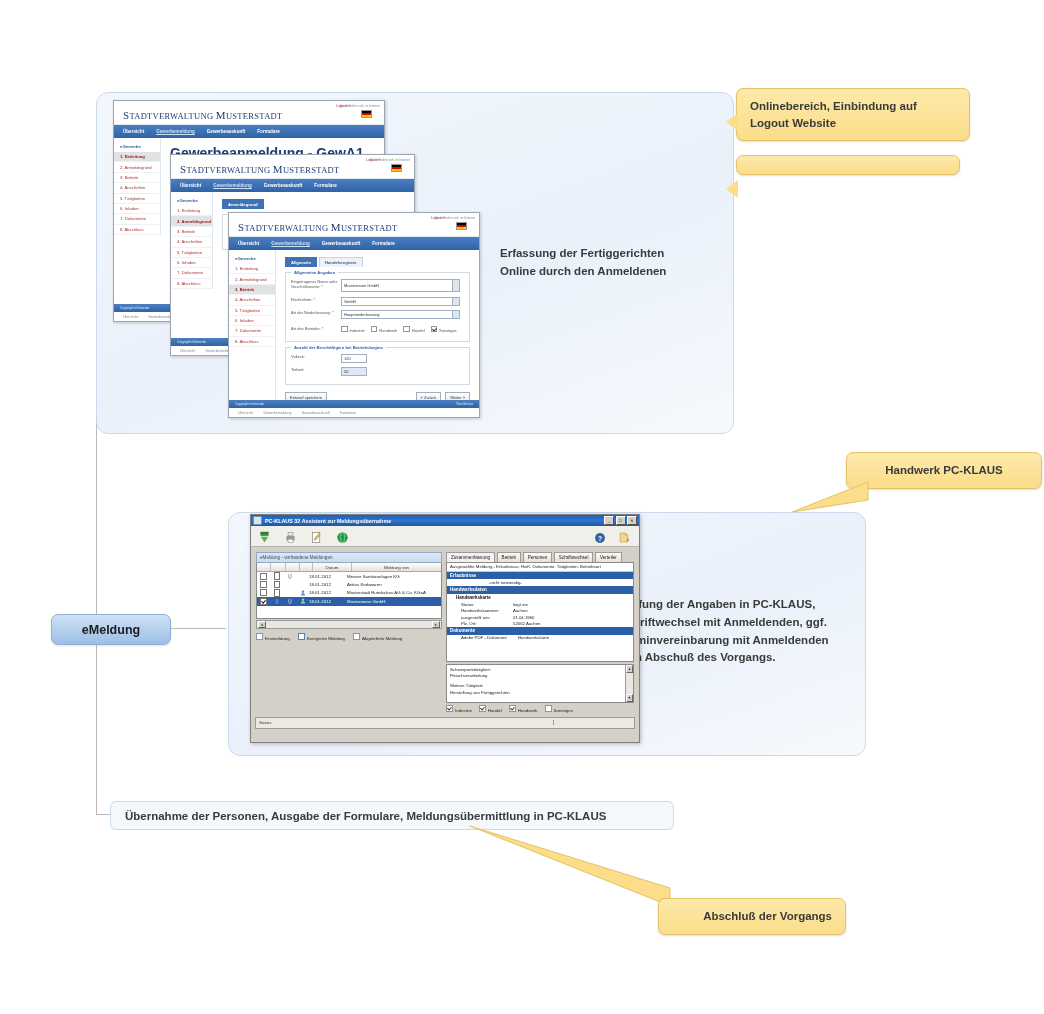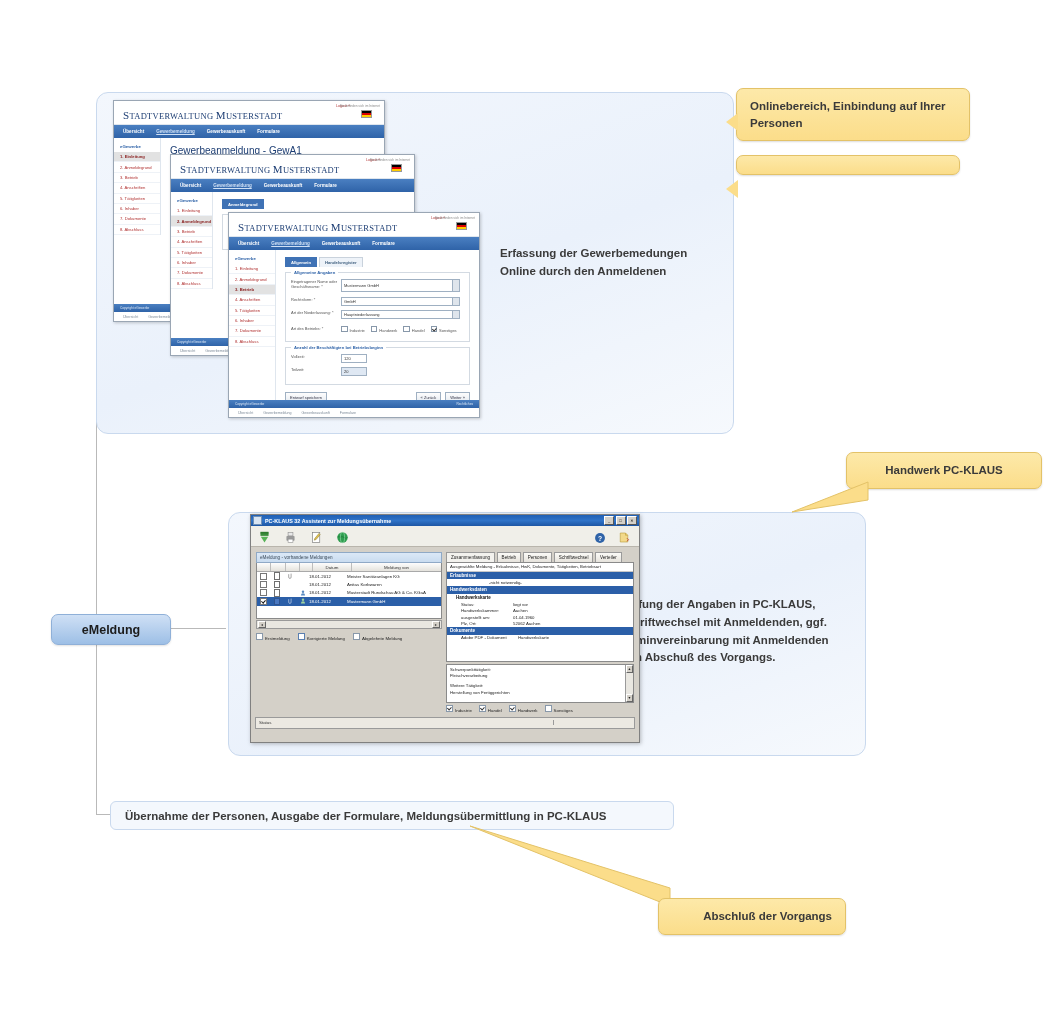--- a/index.html
+++ b/index.html
@@ -44,21 +44,21 @@
           display:flex;align-items:center;gap:12px;padding:0 9px;}
   .bw-nav span{font-size:4.6px;font-weight:bold;color:#ffffff;white-space:nowrap;}
   .bw-nav span.act{color:#ffffff;}
   .bw-nav span.lnk{color:#cfe0f5;text-decoration:underline;}
   .bw-body{display:flex;}
   .bw-side{width:46px;border-right:1px solid #dfe6ee;padding:6px 0 0 0;background:#fff;}
   .bw-side .sh{font-size:4.4px;font-weight:bold;color:#2f63a8;padding:0 0 3px 6px;}
   .bw-side .si{font-size:4.2px;color:#b03030;padding:2.2px 0 2.2px 6px;border-bottom:.5px solid #eef2f7;}
   .bw-side .si.on{background:#e2e2e2;color:#8a2020;font-weight:bold;}
   .bw-main{flex:1;padding:7px 9px;}
-  .bw-h1{font-size:10px;font-weight:normal;color:#1c3d73;}
+  .bw-h1{font-size:14px;font-weight:bold;color:#1c3d73;}
   .bw-sub{font-size:3.6px;color:#8899aa;text-decoration:underline;margin-top:3px;}
   .bw-tabs{display:flex;gap:2px;margin-bottom:5px;}
   .bw-tab{font-size:4.2px;font-weight:bold;padding:2px 5px;border:.5px solid #c9d2dc;
           border-bottom:none;background:#eef3f9;color:#40607f;}
   .bw-tab.on{background:#3f72b5;color:#fff;border-color:#3f72b5;}
   .fs{border:.5px solid #d3dae2;padding:6px 5px 5px 5px;margin-bottom:5px;position:relative;}
   .fs .lg{position:absolute;top:-3.5px;left:5px;background:#fff;padding:0 3px;
           font-size:4.2px;font-weight:bold;color:#2f63a8;}
   .frow{display:flex;align-items:flex-start;margin-bottom:3.5px;}
   .flab{width:50px;font-size:4px;color:#555;line-height:1.35;}
@@ -364,24 +364,24 @@
     <span>Rechtliches</span>
   </div>
   <div class="bw-foot2" style="position:absolute;left:0;right:0;bottom:0;">
     <span>Übersicht</span>
     <span>Gewerbemeldung</span>
     <span>Gewerbeauskunft</span>
     <span>Formulare</span>
   </div>
 </div>
 
-<div class="bodytext" style="left:500px;top:245px;width:200px;">Erfassung der Gewerbemedungen Online durch den Anmeldenen</div>
+<div class="bodytext" style="left:500px;top:245px;width:200px;">Erfassung der Fertiggerichten Online durch den Anmeldenen</div>
 
 <div class="callout" style="left:736px;top:88px;width:206px;">
-  <span>Onlinebereich, Einbindung auf Ihrer Personen</span>
+  <span>Onlinebereich, Einbindung auf Logout Website</span>
   <span class="tail" style="left:-11px;top:24px;border-top:9px solid transparent;border-bottom:9px solid transparent;border-right:12px solid #fbdd8a;"></span>
 </div>
 
 <div class="callout" style="left:736px;top:155px;width:196px;">
   <span class="tail" style="left:-11px;top:24px;border-top:9px solid transparent;border-bottom:9px solid transparent;border-right:12px solid #fbdd8a;"></span>
 </div>
 
 <div class="bluebox" style="left:228px;top:512px;width:636px;height:242px;"></div>
 
 <div class="callout" style="left:846px;top:452px;width:168px;text-align:center;">

